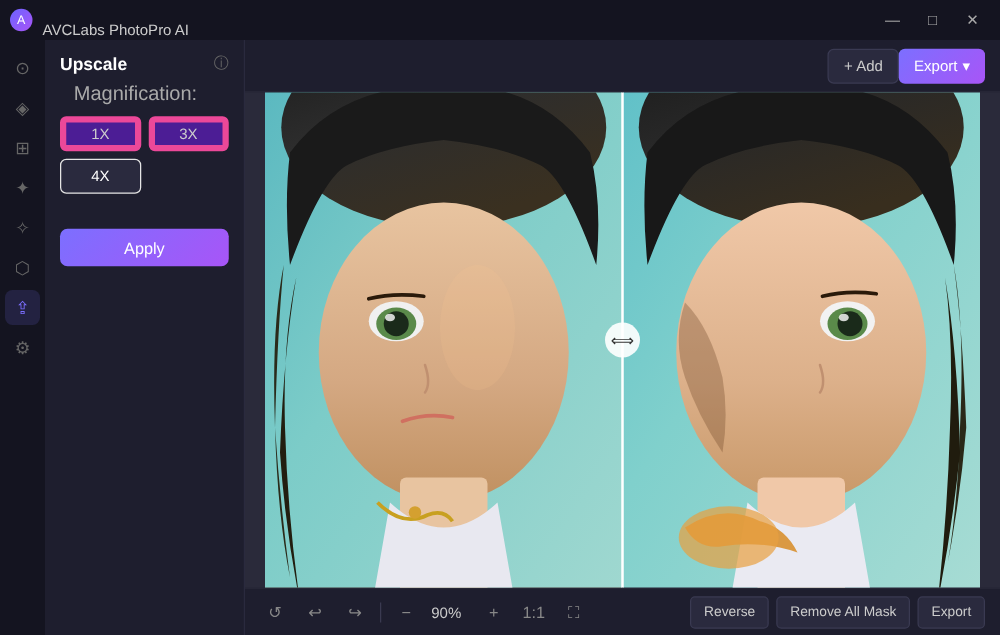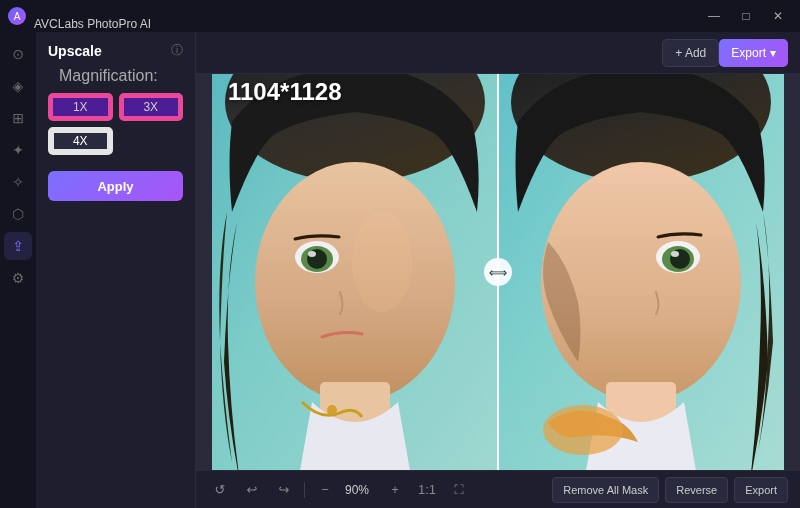--- a/index.html
+++ b/index.html
@@ -146,34 +146,34 @@
       color: #ccc;
       font-size: 12px;
       cursor: pointer;
       border-radius: 5px;
       display: flex;
       align-items: center;
       justify-content: center;
     }
     .mag-btn.active {
       background: #2a2a3e;
-      border: 6px solid #e5e5e5;
+      border: 1px solid #e5e5e5;
       color: #fff;
     }
     .apply-btn {
       width: 100%;
       height: 30px;
       background: linear-gradient(135deg, #7c6fff, #a855f7);
       border: none;
       border-radius: 6px;
       color: white;
       font-size: 13px;
-      font-weight: 700;
-      cursor: pointer;
-      margin-top: 4px;
+      font-weight: 400;
+      cursor: pointer;
+      margin-top: 16px;
     }
 
     
     .content-area {
       flex: 1;
       display: flex;
       flex-direction: column;
       background: #252535;
       position: relative;
     }
@@ -422,21 +422,20 @@
       <button class="add-btn">+ Add</button>
       <button class="export-btn">
         <span>Export</span>
         <span>▾</span>
       </button>
     </div>
 
     <div class="canvas-container">
       <div class="image-comparison">
 
-        <div class="resolution-label">1104*1128</div>
 
         <div class="img-left">
           <svg class="anime-art-left" viewBox="0 0 286 420" xmlns="http://www.w3.org/2000/svg">
 
             <defs>
               <linearGradient id="bgLeft" x1="0" y1="0" x2="1" y2="1">
                 <stop offset="0%" stop-color="#5ab8c0"></stop>
                 <stop offset="40%" stop-color="#7cccc8"></stop>
                 <stop offset="100%" stop-color="#a0d8d0"></stop>
               </linearGradient>
@@ -542,20 +541,20 @@
         <div class="separator"></div>
         <button class="bottom-icon-btn">−</button>
         <span class="zoom-text">90%</span>
         <button class="bottom-icon-btn">+</button>
         <button class="bottom-icon-btn">
           <span>1:1</span>
         </button>
         <button class="bottom-icon-btn">⛶</button>
       </div>
       <div class="bottom-right">
+        <button class="action-btn">Reverse</button>
         <button class="action-btn">Remove All Mask</button>
-        <button class="action-btn">Reverse</button>
         <button class="action-btn">Export</button>
       </div>
     </div>
 
   </div>
 </div>
 
 </body></html>

